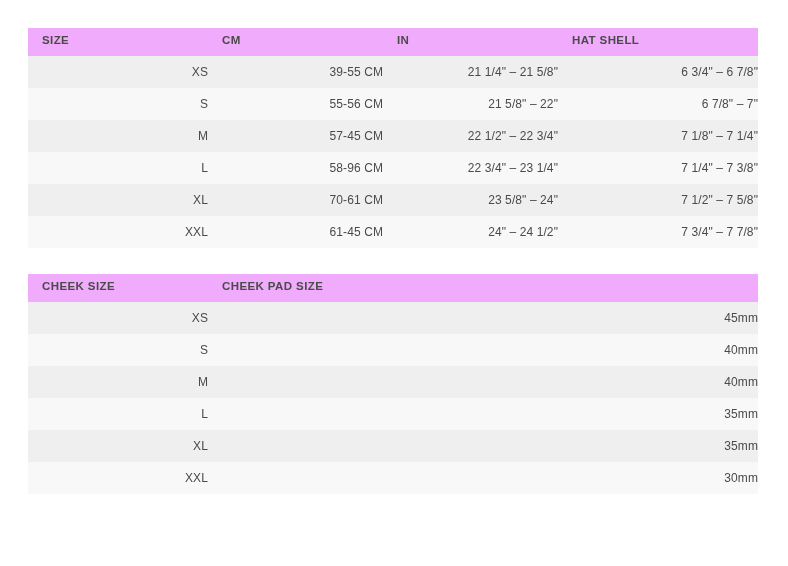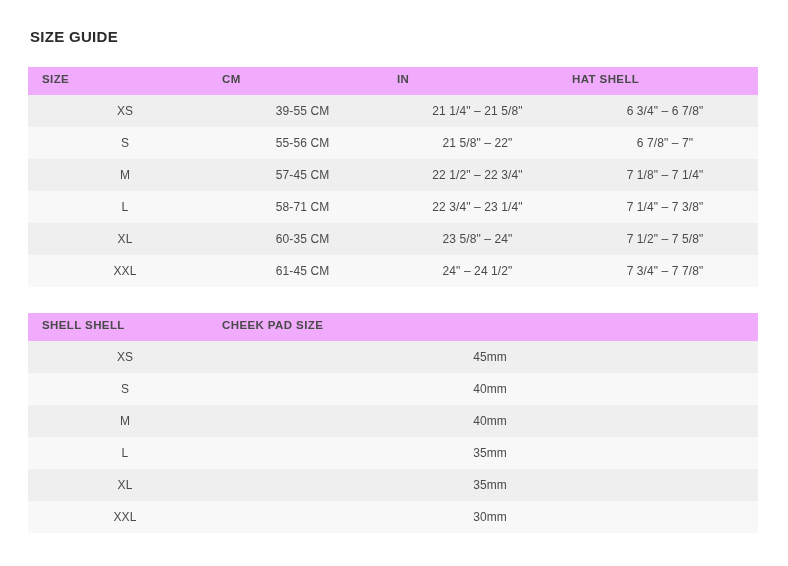--- a/index.html
+++ b/index.html
@@ -33,21 +33,21 @@
   table.size-table th {
     text-align: left;
     font-size: 11.5px;
     font-weight: bold;
     letter-spacing: 0.4px;
     color: #4a4a4a;
     padding: 6px 0 10px 14px;
     background: #f0abfc;
   }
   table.size-table td {
-    text-align: center;
+    text-align: right;
     font-size: 12px;
     color: #4a4a4a;
     padding: 9px 0 9px 14px;
     letter-spacing: 0.1px;
   }
   table.size-table tbody tr.odd td {
     background: #efefef;
   }
   table.size-table tbody tr.even td {
     background: #f8f8f8;
@@ -62,21 +62,20 @@
   .t1 col.c4 { width: 200px; }
   
   .t2 col.c1 { width: 180px; }
   .t2 col.c2 { width: 550px; }
 </style>
 </head>
 <body>
 
 <div class="page">
 
-  <h1 class="page-title">SIZE GUIDE</h1>
 
   <table class="size-table t1">
     <colgroup>
         <col class="c1">
         <col class="c2">
         <col class="c3">
         <col class="c4">
       </colgroup>
     <thead>
       <tr>
@@ -100,27 +99,27 @@
         <td>6 7/8" – 7"</td>
       </tr>
       <tr class="odd">
         <td>M</td>
         <td>57-45 CM</td>
         <td>22 1/2" – 22 3/4"</td>
         <td>7 1/8" – 7 1/4"</td>
       </tr>
       <tr class="even">
         <td>L</td>
-        <td>58-71 CM</td>
+        <td>58-96 CM</td>
         <td>22 3/4" – 23 1/4"</td>
         <td>7 1/4" – 7 3/8"</td>
       </tr>
       <tr class="odd">
         <td>XL</td>
-        <td>60-35 CM</td>
+        <td>70-61 CM</td>
         <td>23 5/8" – 24"</td>
         <td>7 1/2" – 7 5/8"</td>
       </tr>
       <tr class="even">
         <td>XXL</td>
         <td>61-45 CM</td>
         <td>24" – 24 1/2"</td>
         <td>7 3/4" – 7 7/8"</td>
       </tr>
     </tbody>
@@ -128,21 +127,21 @@
 
   <div class="spacer-block"></div>
 
   <table class="size-table t2">
     <colgroup>
         <col class="c1">
         <col class="c2">
       </colgroup>
     <thead>
       <tr>
-        <th>SHELL SHELL</th>
+        <th>CHEEK SIZE</th>
         <th>CHEEK PAD SIZE</th>
       </tr>
     </thead>
     <tbody>
       <tr class="odd">
         <td>XS</td>
         <td>45mm</td>
       </tr>
       <tr class="even">
         <td>S</td>

